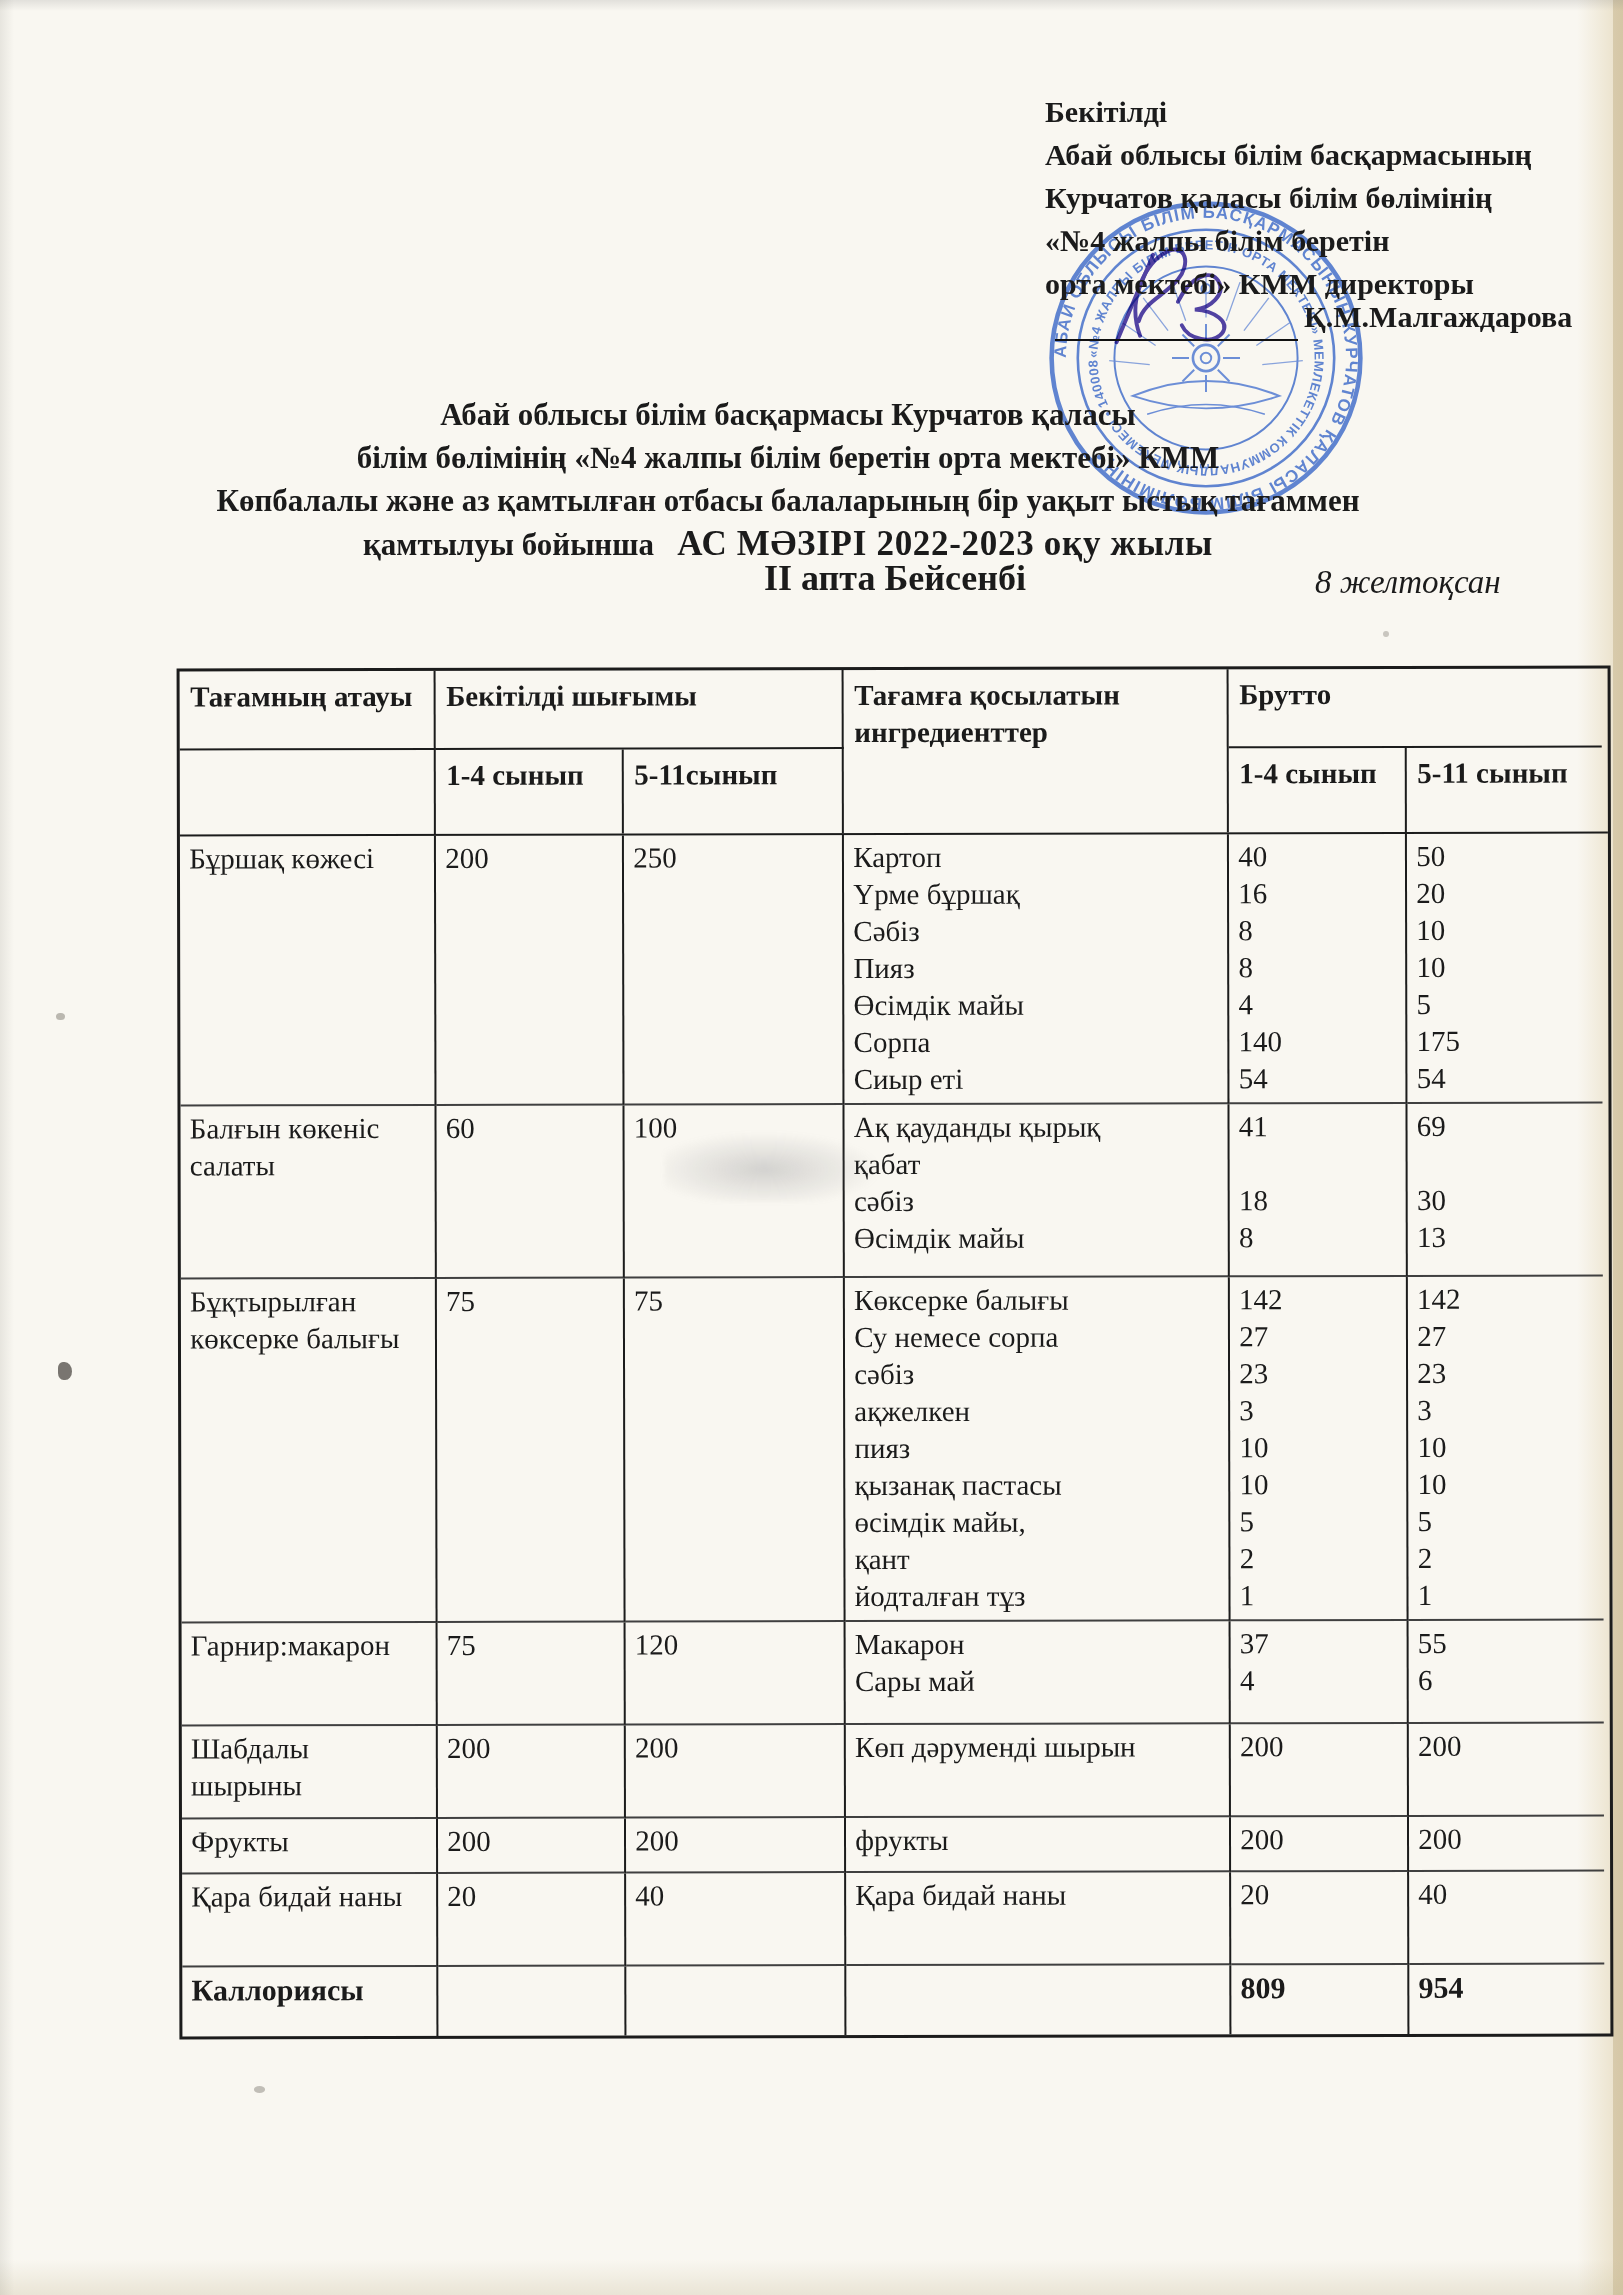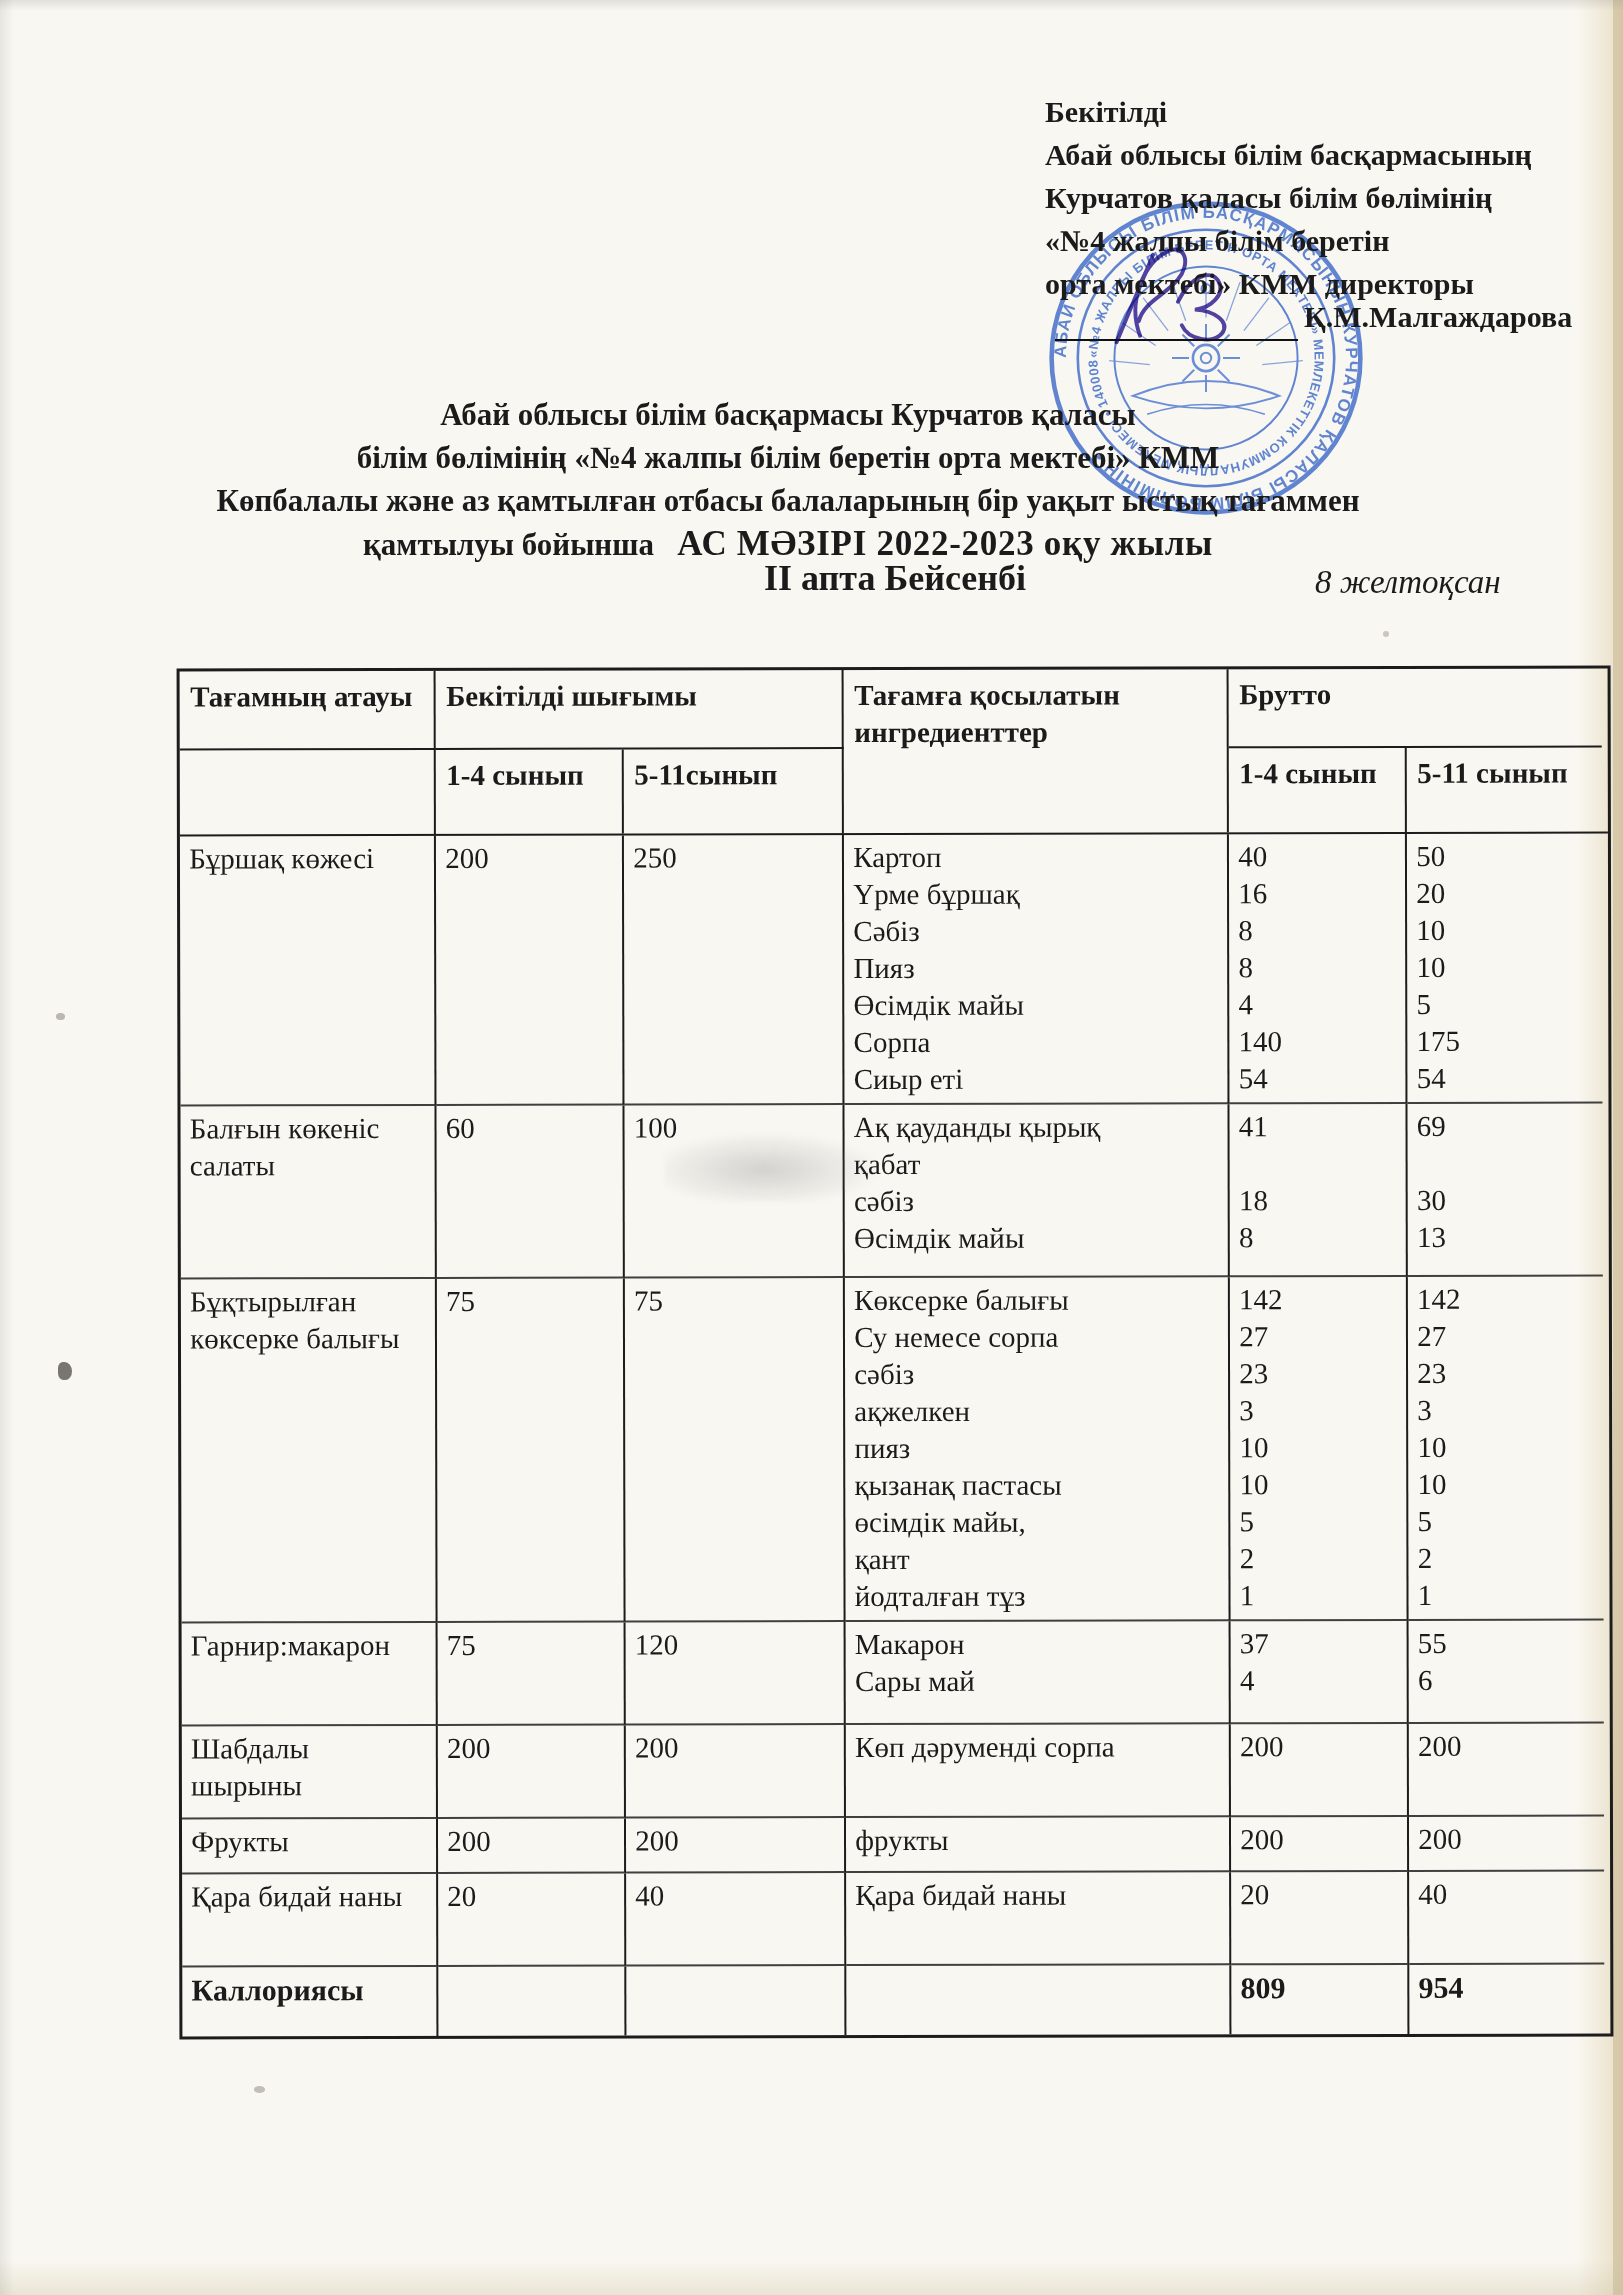--- a/index.html
+++ b/index.html
@@ -324,21 +324,21 @@
           <div class="td">
             <div class="line">55</div>
             <div class="line">6</div>
           </div>
         </div>
         <div class="trow" style="min-height: 93px;">
           <div class="td">Шабдалы шырыны</div>
           <div class="td">200</div>
           <div class="td">200</div>
           <div class="td">
-            <div class="line">Көп дәруменді сорпа</div>
+            <div class="line">Көп дәруменді шырын</div>
           </div>
           <div class="td">
             <div class="line">200</div>
           </div>
           <div class="td">
             <div class="line">200</div>
           </div>
         </div>
         <div class="trow" style="min-height: 55px;">
           <div class="td">Фрукты</div>

